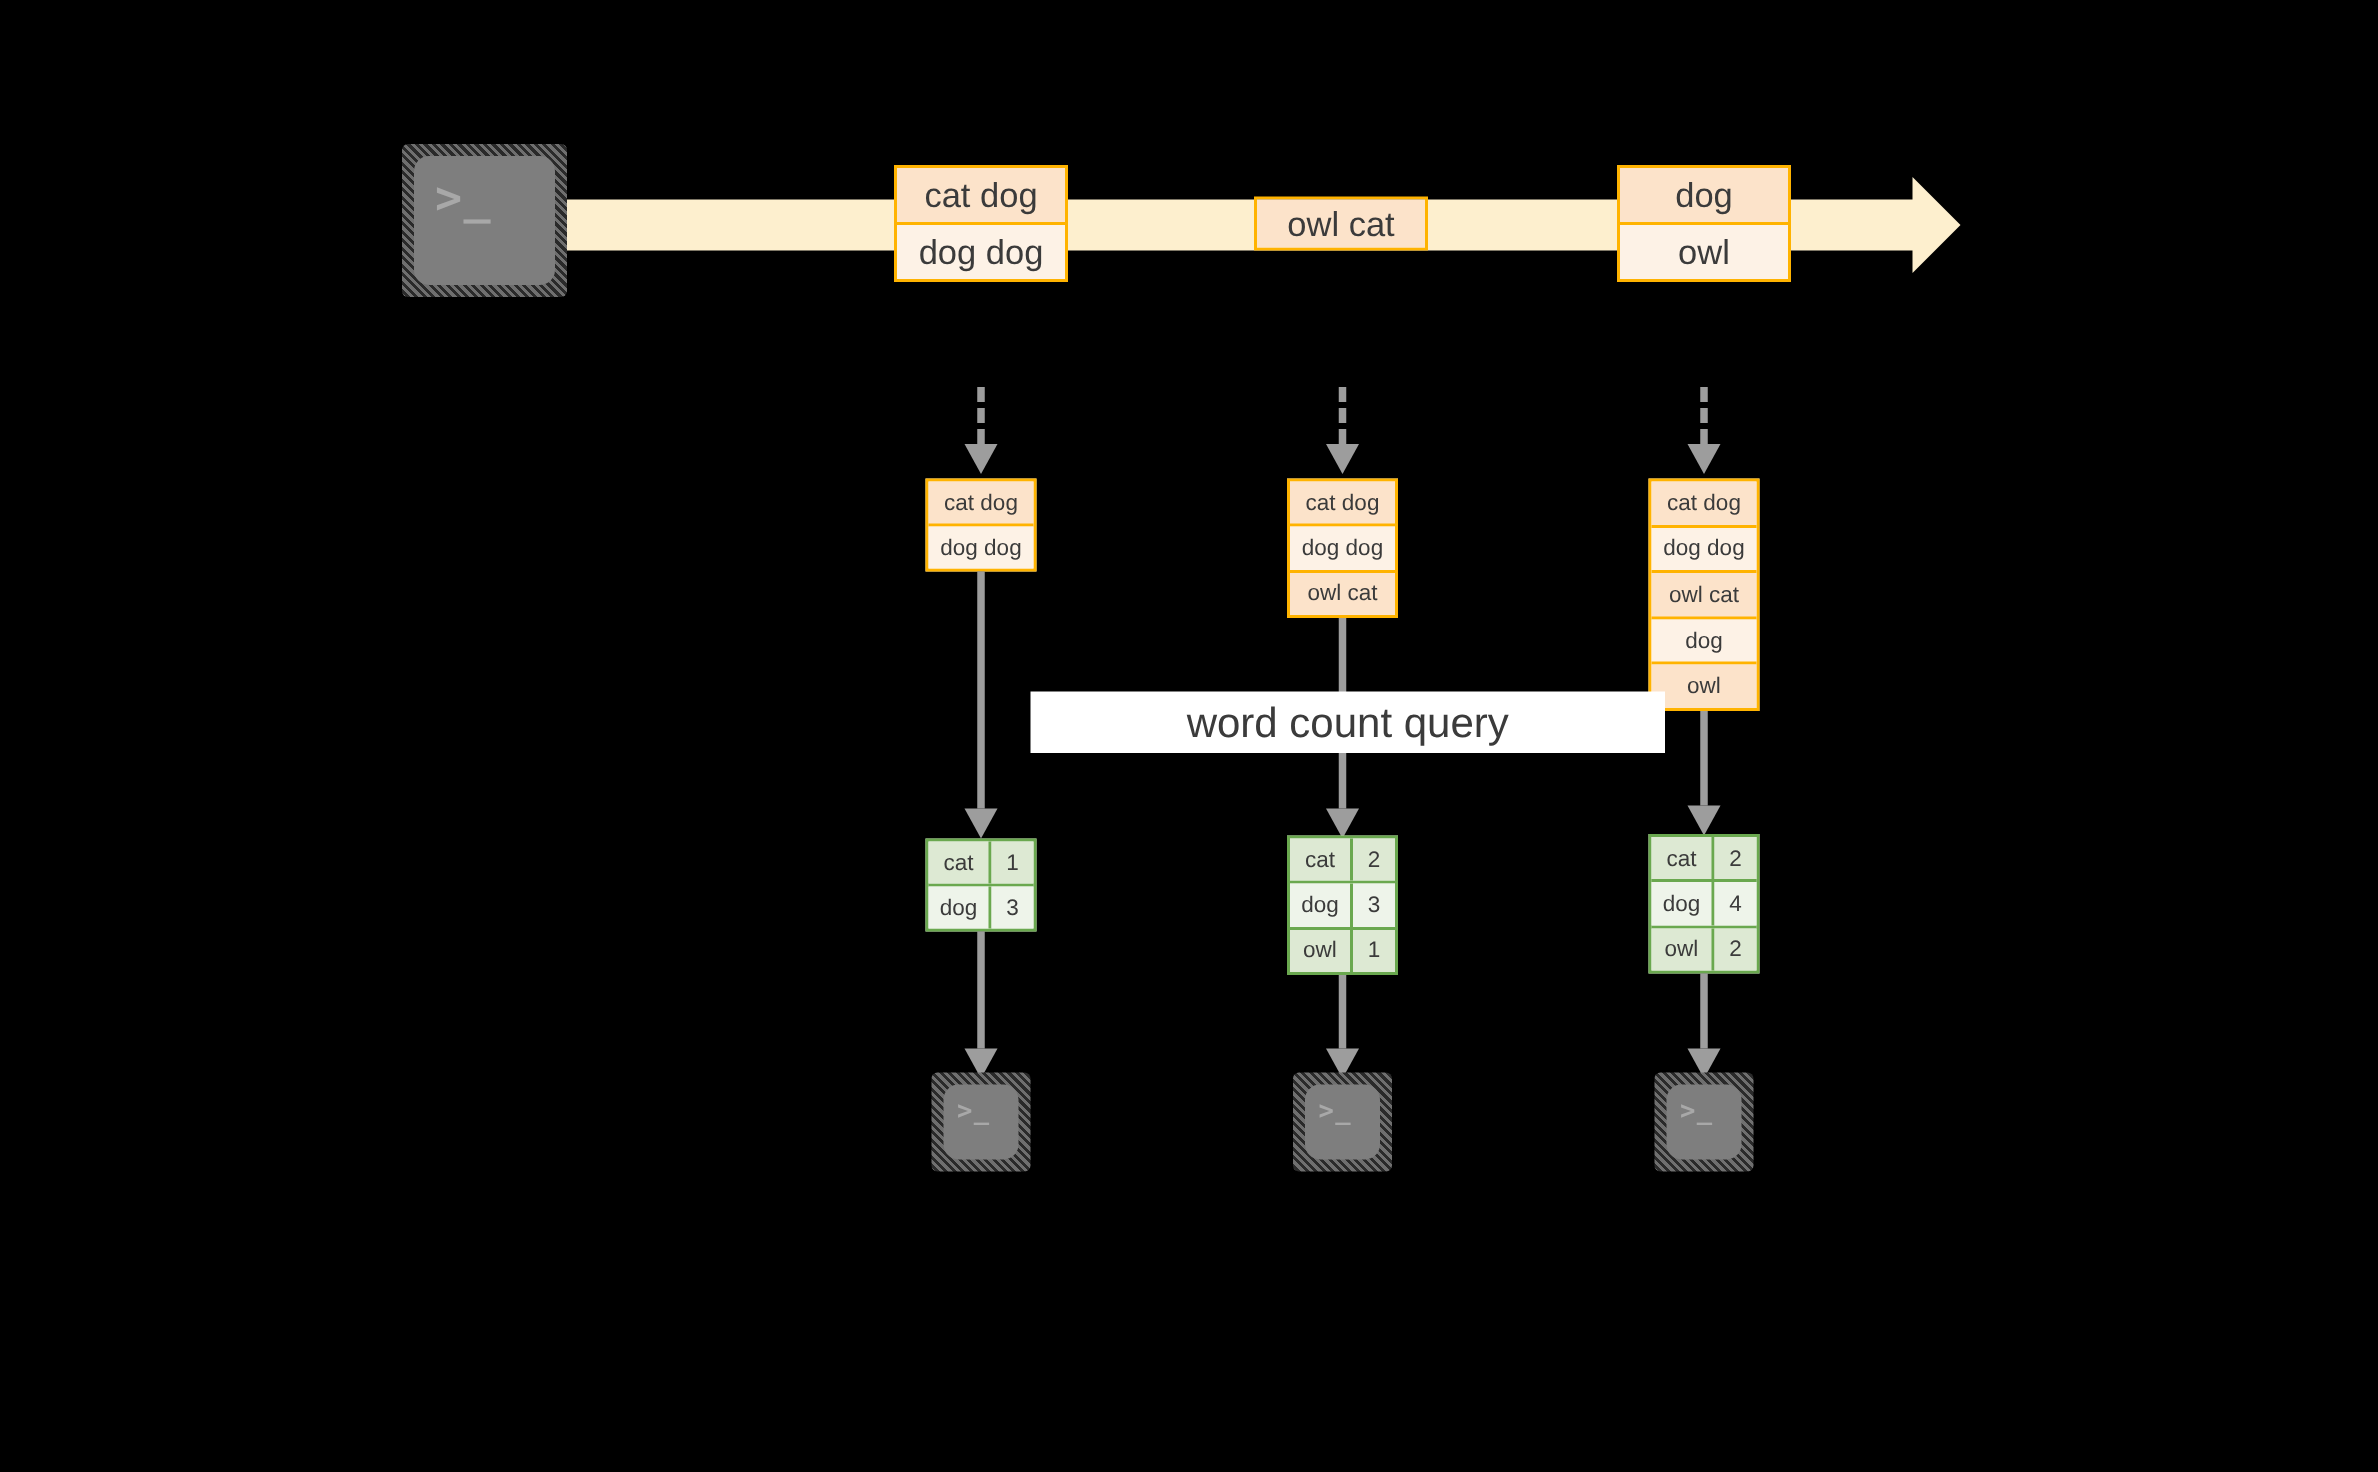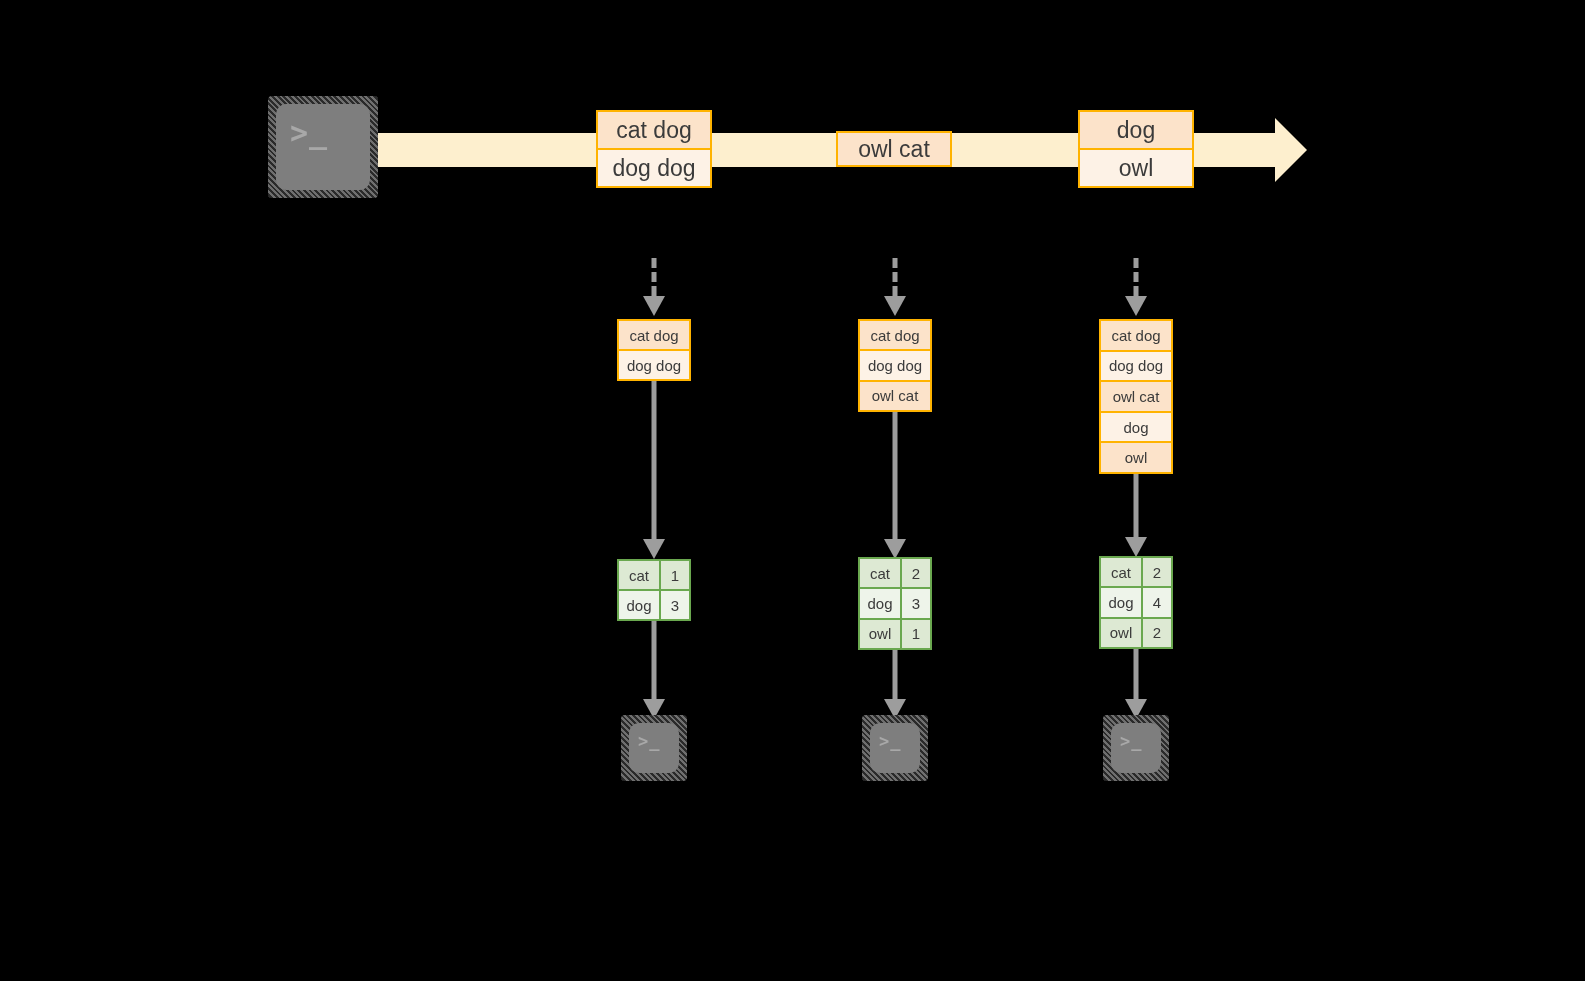--- a/index.html
+++ b/index.html
@@ -274,14 +274,17 @@
   <div class="varrow" style="left:1123px; top:649px; width:26px; height:70px;">
     <div class="shaft" style="height:50px;"></div>
     <div class="head"></div>
   </div>
   <div class="term term-small" style="left:1103px; top:715px; width:66px; height:66px;">
     <div class="term-inner">
       <span class="term-glyph">&gt;_</span>
     </div>
   </div>
 
+  <div class="label-band" style="left:687px; top:461px; width:423px; height:41px;">
+    <span>word count query</span>
+  </div>
 
 </div>
 
 </body></html>

